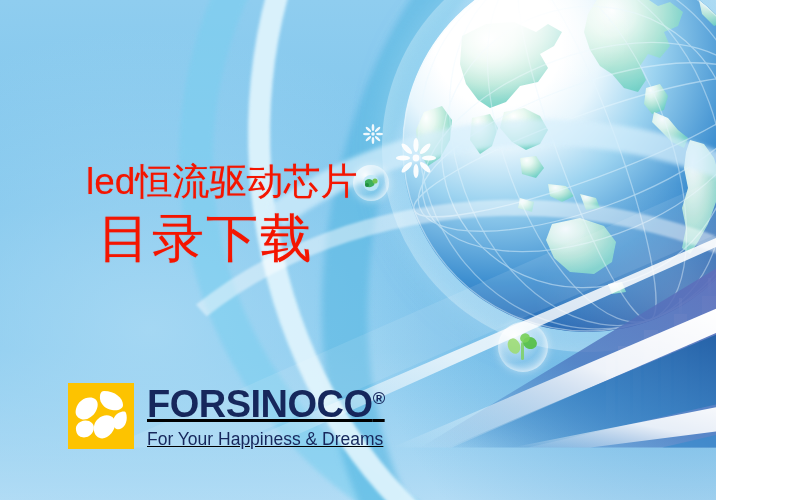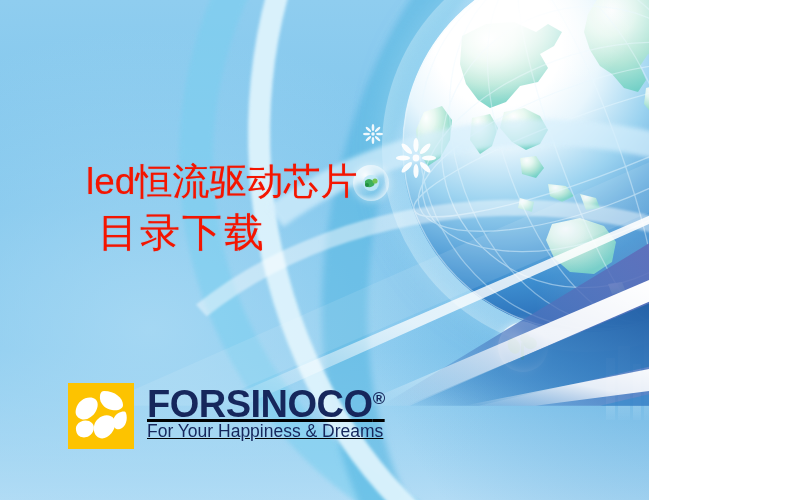--- a/index.html
+++ b/index.html
@@ -6,21 +6,21 @@
     margin: 0;
     padding: 0;
     background: #ffffff;
   }
   body {
     font-family: "Liberation Sans", sans-serif;
   }
 
   #banner {
     position: relative;
-    width: 649px;
+    width: 716px;
     height: 500px;
     overflow: hidden;
     background: #e5e5e5;
   }
 
   
   .layer {
     position: absolute;
     inset: 0;
     pointer-events: none;
@@ -176,21 +176,21 @@
     font-family: "Liberation Sans", "DejaVu Sans", sans-serif;
     font-size: 37px;
     letter-spacing: 0px;
     white-space: nowrap;
   }
   #headline-line2 {
     display: block;
     margin-top: 13px;
     margin-left: 12px;
     font-family: "Liberation Serif", "DejaVu Serif", serif;
-    font-size: 40px;
+    font-size: 52px;
     letter-spacing: 2px;
     white-space: nowrap;
   }
 
   
   #logo {
     position: absolute;
     left: 68px; top: 383px;
     display: flex;
     align-items: flex-start;
@@ -217,21 +217,21 @@
     color: #16275c;
     white-space: nowrap;
   }
   #logo-wordmark .reg {
     font-size: 17px;
     vertical-align: 13px;
     font-weight: bold;
   }
   #logo-tagline {
     display: block;
-    margin-top: 0;
+    margin-top: 8px;
     font-family: "Liberation Sans", sans-serif;
     font-size: 17.5px;
     line-height: 1.0;
     color: #16275c;
     white-space: nowrap;
   }
 </style>
 </head>
 <body>
 

